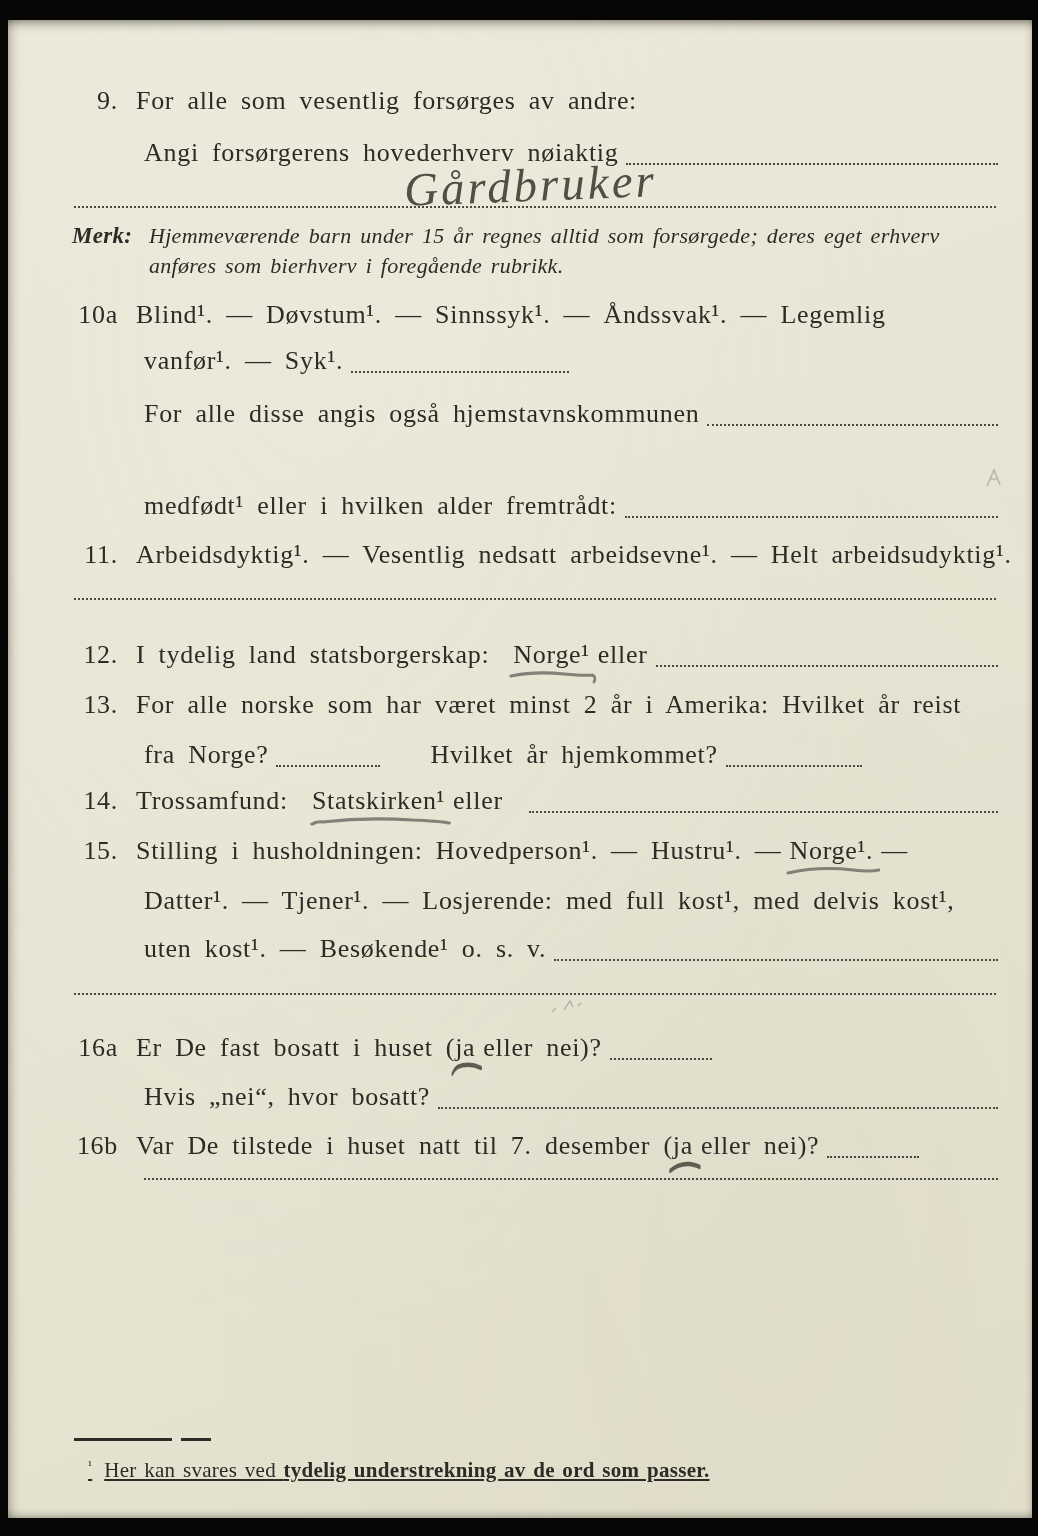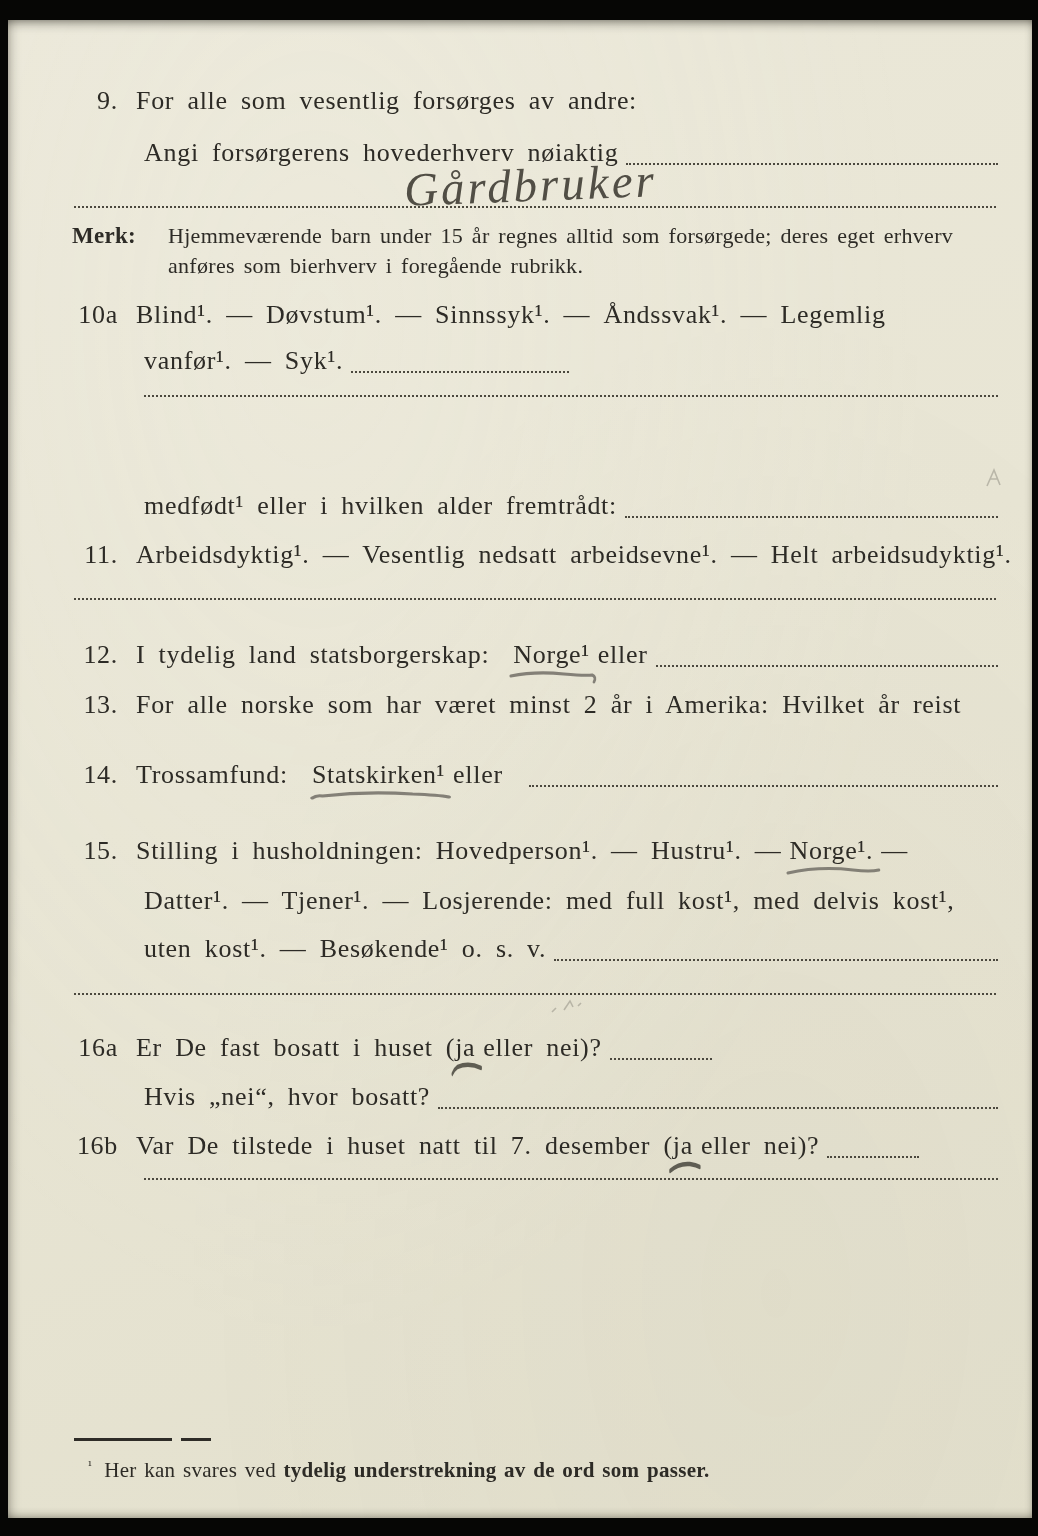--- a/index.html
+++ b/index.html
@@ -45,32 +45,32 @@
     overflow:visible;
   }
   .pu svg path{fill:none;stroke:#75726a;stroke-width:3;stroke-linecap:round;opacity:.88;}
   .pu.heavy svg path{stroke:#57554c;stroke-width:4.5;opacity:.95;}
   .hand{
     position:absolute;left:396px;top:138px;
     font-size:47px;font-style:italic;color:#514e45;
     letter-spacing:3px;transform:rotate(-2.2deg);word-spacing:4px;
   }
   .merk{
-    position:absolute;left:64px;right:40px;display:flex;column-gap:28px;
-    font-size:22px;line-height:30px;letter-spacing:.3px;word-spacing:3px;
+    position:absolute;left:64px;right:40px;display:flex;column-gap:9px;
+    font-size:22px;line-height:30px;letter-spacing:.3px;word-spacing:3px;font-style:italic;
   }
   .merk .mlabel{flex:0 0 68px;font-weight:bold;font-size:23px;}
   .merk .mtext{flex:1 1 auto;}
   .fnrule{position:absolute;left:66px;top:1418px;display:flex;column-gap:9px;}
   .fnrule div{border-top:3px solid #2e2c27;height:0;}
   .fnrule .d1{width:98px;}
   .fnrule .d2{width:30px;}
   .footnote{
     position:absolute;left:80px;right:40px;top:1430px;
-    font-size:21px;line-height:30px;letter-spacing:.3px;word-spacing:2px;
+    font-size:21px;line-height:30px;letter-spacing:.3px;word-spacing:2px;text-decoration:underline;
   }
   .footnote sup{font-size:13px;margin-right:12px;}
   .footnote .b{font-weight:bold;}
   .stray{position:absolute;color:#7b786e;opacity:.6;font-size:20px;}
   .stray svg{overflow:visible;}
   .stray svg path{fill:none;stroke:#7b786e;stroke-width:1.6;opacity:.7;}
 </style>
 </head>
 <body>
 
@@ -96,20 +96,21 @@
 
     <div class="item" style="top:276px">
       <span class="num">10a</span>
       <span class="txt">Blind¹. — Døvstum¹. — Sinnssyk¹. — Åndssvak¹. — Legemlig</span>
     </div>
     <div class="item cont" style="top:322px">
       <span class="txt">vanfør¹. — Syk¹.</span>
       <span class="lead fixed" style="width:218px"></span>
     </div>
     <div class="item cont" style="top:375px">
+      <span class="txt">For alle disse angis også hjemstavnskommunen</span>
       <span class="lead"></span>
     </div>
 
     <div class="item cont" style="top:467px">
       <span class="txt">medfødt¹ eller i hvilken alder fremtrådt:</span>
       <span class="lead"></span>
     </div>
 
     <div class="item" style="top:516px">
       <span class="num">11.</span>
@@ -127,22 +128,29 @@
           </svg>
       </span>
       <span class="txt">eller</span>
       <span class="lead"></span>
     </div>
 
     <div class="item" style="top:666px">
       <span class="num">13.</span>
       <span class="txt">For alle norske som har været minst 2 år i Amerika: Hvilket år reist</span>
     </div>
-
-    <div class="item" style="top:736px">
+    <div class="item cont" style="top:716px">
+      <span class="txt">fra Norge?</span>
+      <span class="lead fixed" style="width:104px"></span>
+      <span class="spacer"></span>
+      <span class="txt">Hvilket år hjemkommet?</span>
+      <span class="lead fixed" style="width:136px"></span>
+    </div>
+
+    <div class="item" style="top:762px">
       <span class="num">14.</span>
       <span class="txt gap-lg">Trossamfund:</span>
       <span class="pu">
         <span>Statskirken¹</span>
         <svg viewBox="0 0 100 14" preserveAspectRatio="none">
             <path d="M3,9 Q6,6 10,7 Q40,2 72,5 Q90,6 97,8"></path>
           </svg>
       </span>
       <span class="txt">eller</span>
       <span class="lead" style="margin-left:18px"></span>

